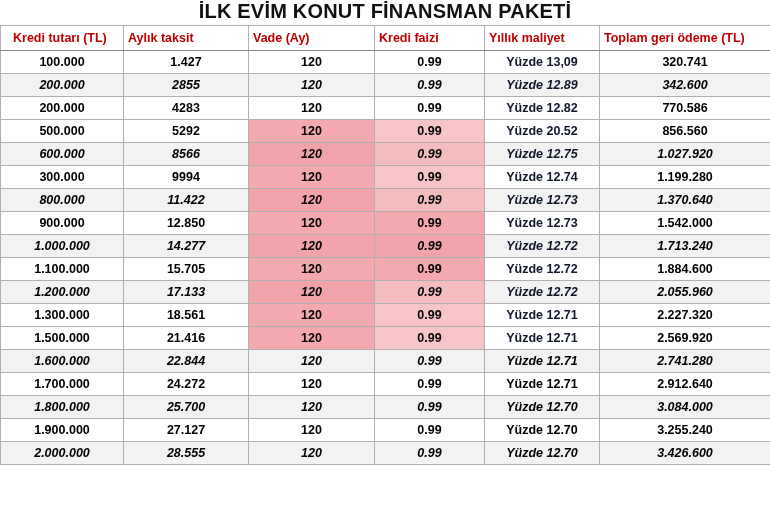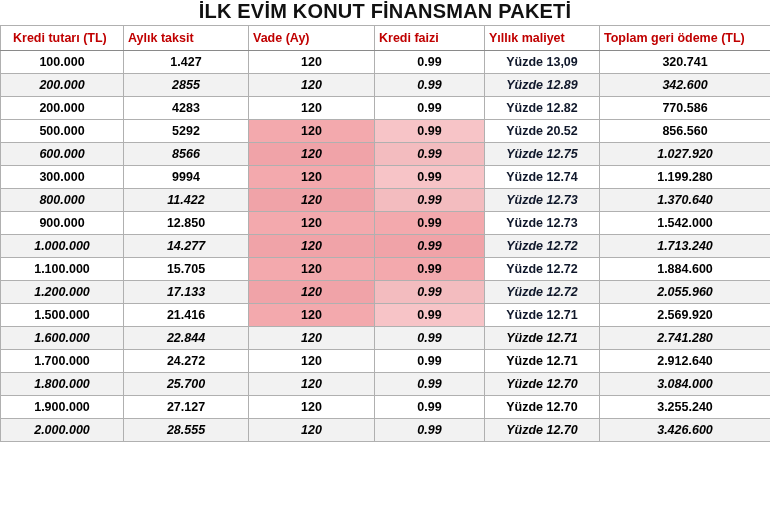--- a/index.html
+++ b/index.html
@@ -199,20 +199,28 @@
         </tr>
         <tr class="alt">
           <td>1.200.000</td>
           <td>17.133</td>
           <td class="hl">120</td>
           <td class="hl-soft">0.99</td>
           <td class="col-yillik">Yüzde 12.72</td>
           <td>2.055.960</td>
         </tr>
         <tr>
+          <td>1.300.000</td>
+          <td>18.561</td>
+          <td class="hl">120</td>
+          <td class="hl-soft">0.99</td>
+          <td class="col-yillik">Yüzde 12.71</td>
+          <td>2.227.320</td>
+        </tr>
+        <tr>
           <td>1.500.000</td>
           <td>21.416</td>
           <td class="hl">120</td>
           <td class="hl-soft">0.99</td>
           <td class="col-yillik">Yüzde 12.71</td>
           <td>2.569.920</td>
         </tr>
         <tr class="alt">
           <td>1.600.000</td>
           <td>22.844</td>

